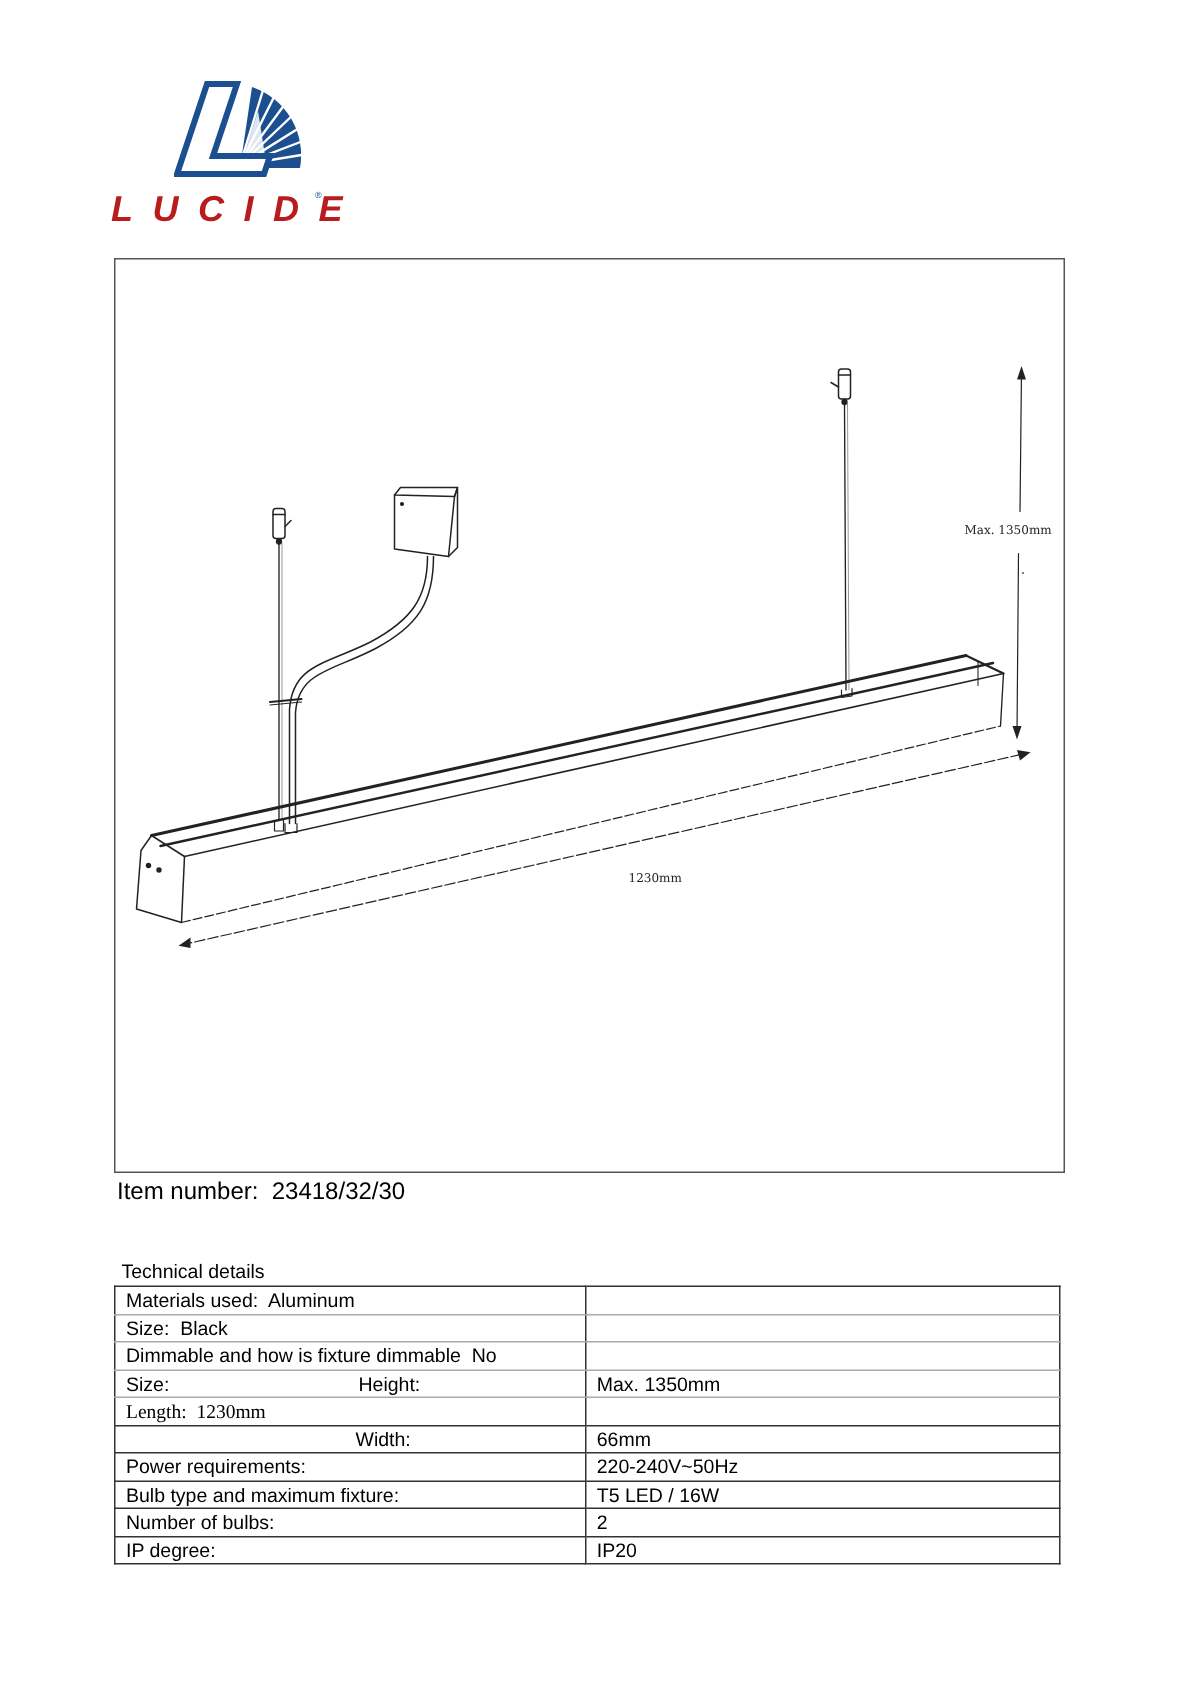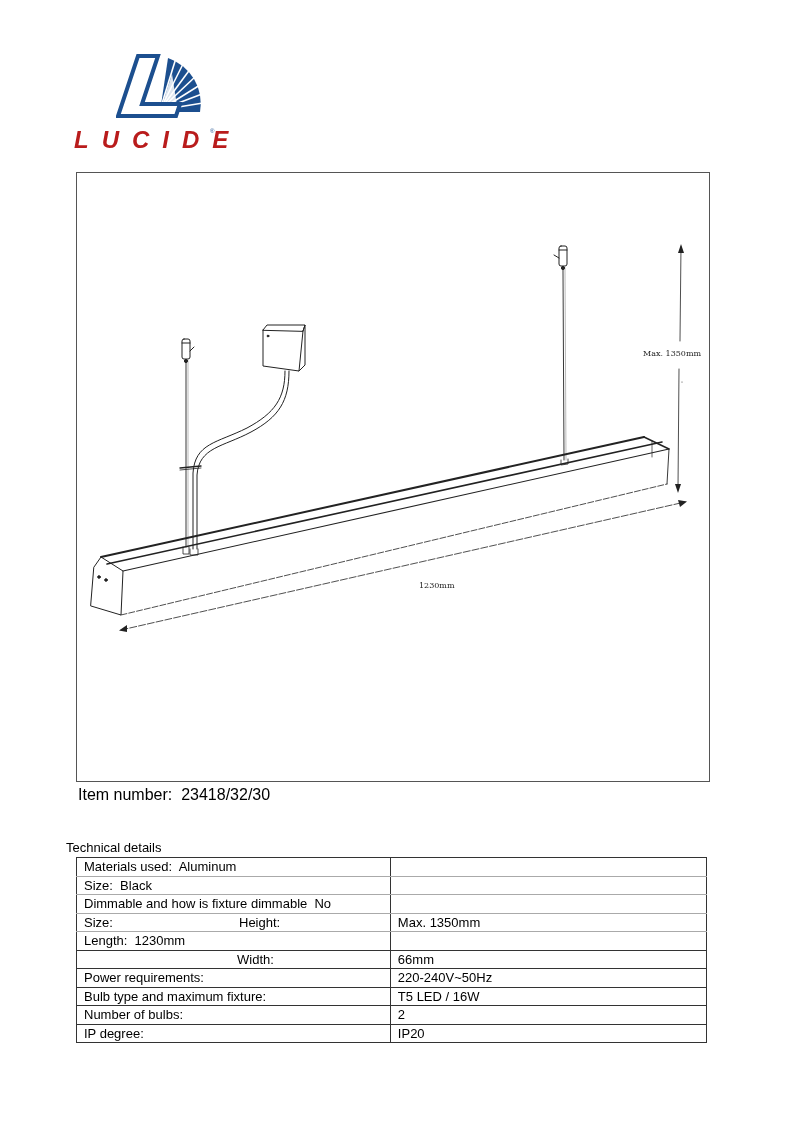--- a/index.html
+++ b/index.html
@@ -62,21 +62,21 @@
     }
     .item-number {
       position: absolute;
       left: 78px;
       top: 786px;
       font-size: 16px;
       white-space: pre;
     }
     .tech-heading {
       position: absolute;
-      left: 66px;
+      left: 81px;
       top: 840px;
       font-size: 13px;
     }
     table.specs {
       position: absolute;
       left: 76px;
       top: 857px;
       width: 631px;
       border-collapse: collapse;
       font-size: 13px;
@@ -89,21 +89,21 @@
       vertical-align: middle;
       white-space: pre;
     }
     table.specs tr.light td {
       border-bottom-color: #aaa;
     }
     table.specs td.label-cell { width: 308px; }
     table.specs td.value-cell { width: 316px; }
     .size-left { display: inline-block; width: 155px; }
     .indent-label { display: inline-block; padding-left: 153px; }
-    .length-indent { padding-left: 7px; }
+    .length-indent { padding-left: 7px; font-family: Liberation Serif, serif; }
   </style>
 </head>
 <body>
 
 <div class="logo">
   <svg width="110" height="70" viewBox="0 0 110 70" style="position:absolute;left:42px;top:0;">
 
     <g fill="#1c4f8f">
       <path d="M52 4 A48 48 0 0 1 84 58 L44 58 Z" fill="#1c4f8f"></path>
     </g>

